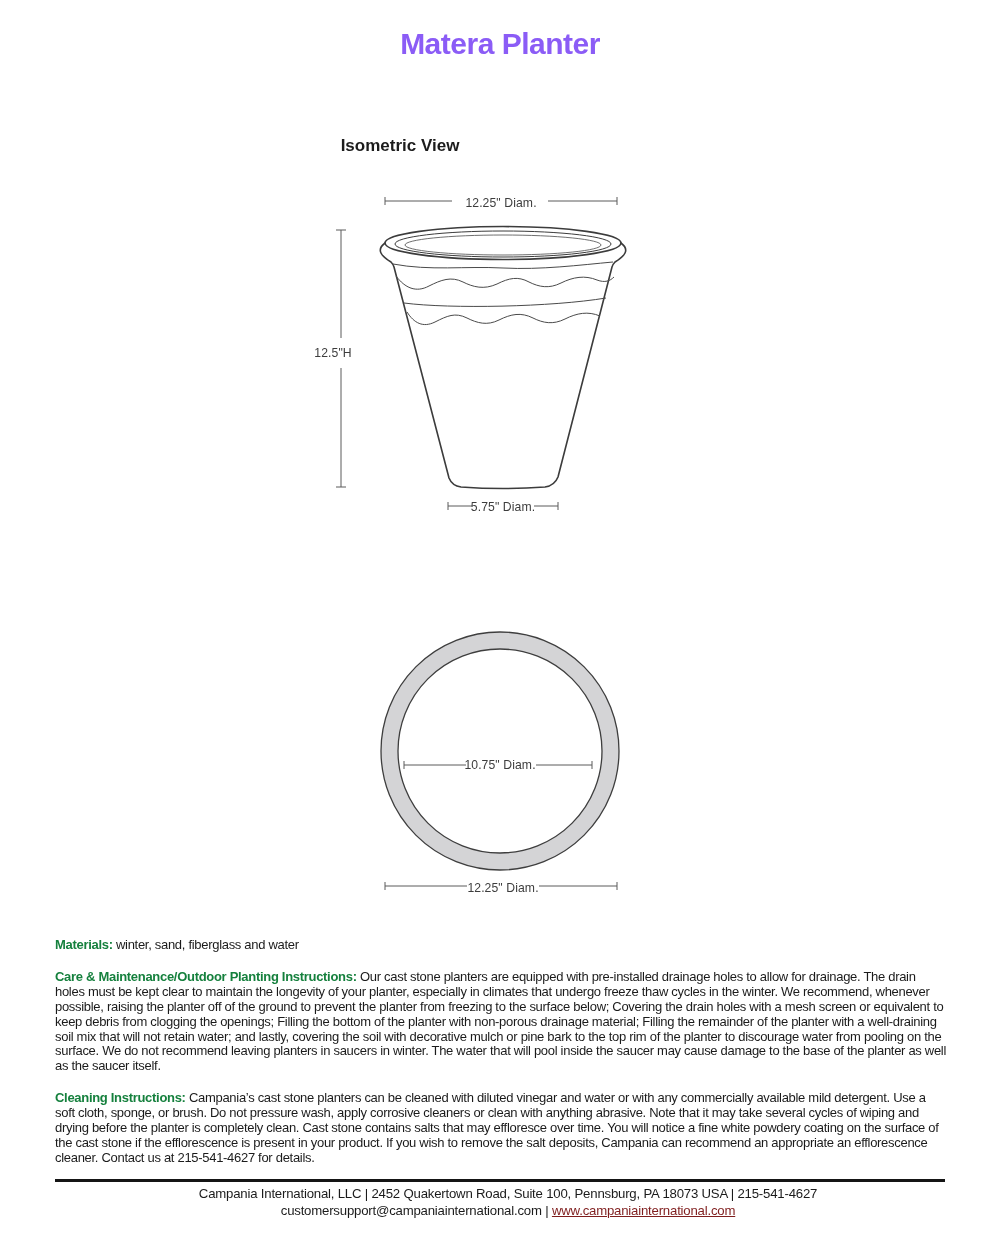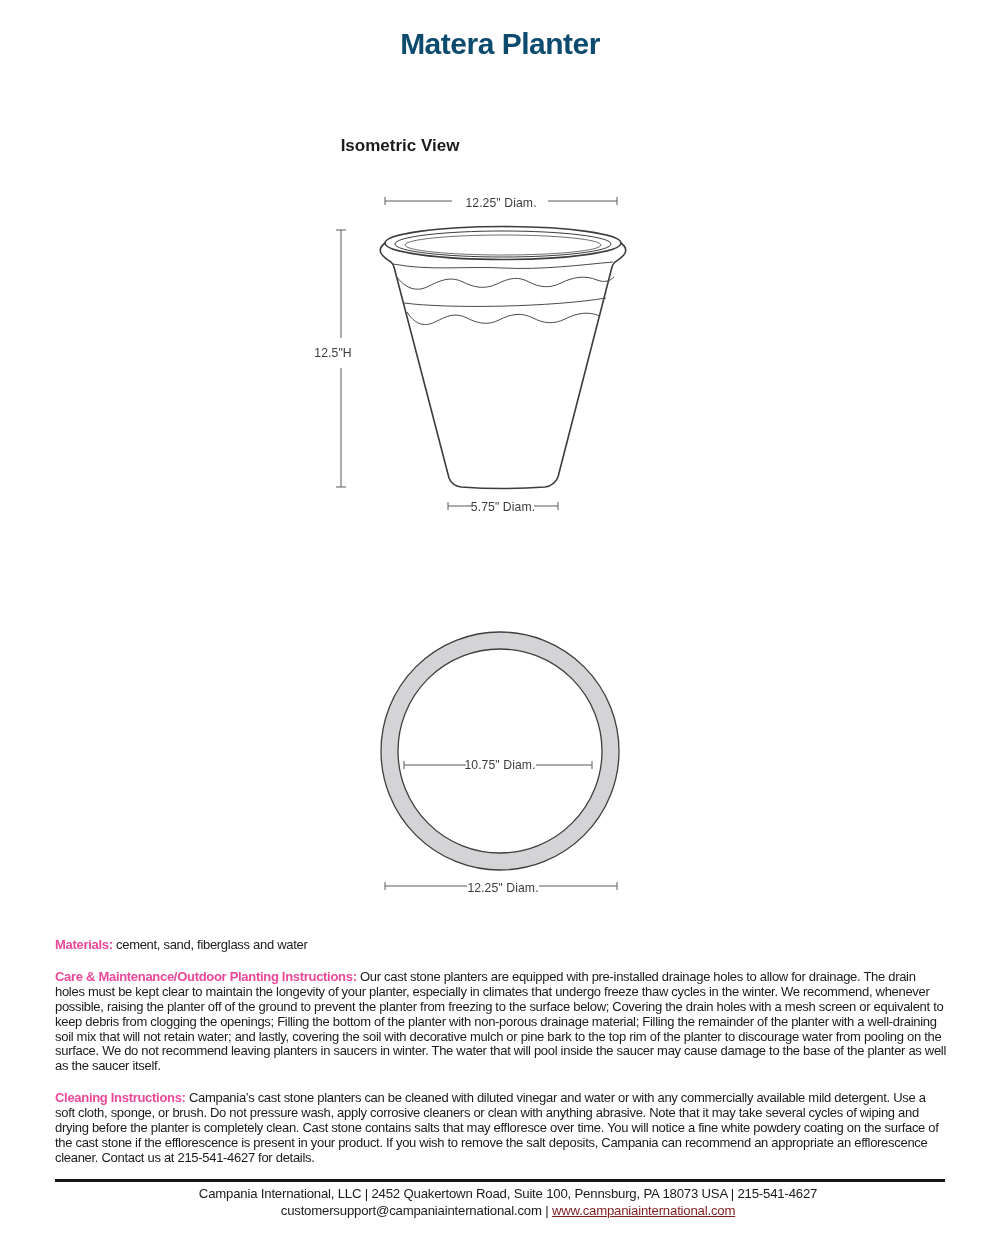--- a/index.html
+++ b/index.html
@@ -12,21 +12,21 @@
     background: #ffffff;
     overflow: hidden;
   }
   .page-title {
     position: absolute;
     top: 27px; left: 0; width: 1000px;
     text-align: center;
     font-size: 30px;
     font-weight: 700;
     letter-spacing: -0.5px;
-    color: #0c4a6e;
+    color: #8b5cf6;
   }
   .section-heading {
     position: absolute;
     left: 0; width: 800px;
     text-align: center;
     font-size: 17px;
     font-weight: 700;
     color: #1c1c1c;
   }
   #iso-heading { top: 136px; }
@@ -50,21 +50,21 @@
   .text-block {
     position: absolute;
     left: 55px; top: 938px;
     width: 893px;
     font-size: 13px;
     line-height: 14.9px;
     letter-spacing: -0.3px;
     color: #1b1b1b;
   }
   .text-block p { margin: 0 0 17px 0; }
-  .text-block b { font-weight: 700; color: #ec4899; }
+  .text-block b { font-weight: 700; color: #15803d; }
   .footer-rule {
     position: absolute;
     left: 55px; top: 1179px;
     width: 890px; height: 3px;
     background: #151515;
   }
   .footer-text {
     position: absolute;
     left: 8px; top: 1185px;
     width: 1000px;
@@ -164,21 +164,21 @@
       <line x1="55" y1="286" x2="137" y2="286"></line>
       <line x1="209" y1="286" x2="287" y2="286"></line>
       <line x1="287" y1="282" x2="287" y2="290"></line>
     </g>
   </svg>
 
   <span class="dim-label" id="dim-tv-inner">10.75" Diam.</span>
   <span class="dim-label" id="dim-tv-outer">12.25" Diam.</span>
 
   <div class="text-block">
-    <p><b>Materials:</b> <span>cement, sand, fiberglass and water</span></p>
+    <p><b>Materials:</b> <span>winter, sand, fiberglass and water</span></p>
     <p><b>Care &amp; Maintenance/Outdoor Planting Instructions:</b> <span>Our cast stone planters are equipped with pre-installed drainage holes to allow for drainage. The drain holes must be kept clear to maintain the longevity of your planter, especially in climates that undergo freeze thaw cycles in the winter.  We recommend, whenever possible, raising the planter off of the ground to prevent the planter from freezing to the surface below; Covering the drain holes with a mesh screen or equivalent to keep debris from clogging the openings; Filling the bottom of the planter with non-porous drainage material; Filling the remainder of the planter with a well-draining soil mix that will not retain water; and lastly, covering the soil with decorative mulch or pine bark to the top rim of the planter to discourage water from pooling on the surface. We do not recommend leaving planters in saucers in winter. The water that will pool inside the saucer may cause damage to the base of the planter as well as the saucer itself.</span></p>
     <p><b>Cleaning Instructions:</b> <span>Campania’s cast stone planters can be cleaned with diluted vinegar and water or with any commercially available mild detergent. Use a soft cloth, sponge, or brush. Do not pressure wash, apply corrosive cleaners or clean with anything abrasive. Note that it may take several cycles of wiping and drying before the planter is completely clean. Cast stone contains salts that may effloresce over time. You will notice a fine white powdery coating on the surface of the cast stone if the efflorescence is present in your product. If you wish to remove the salt deposits, Campania can recommend an appropriate an efflorescence cleaner. Contact us at 215-541-4627 for details.</span></p>
   </div>
 
   <div class="footer-rule"></div>
   <div class="footer-text">
     <div>Campania International, LLC | 2452 Quakertown Road, Suite 100, Pennsburg, PA 18073 USA | 215-541-4627</div>
     <div>
       <span>customersupport@campaniainternational.com</span>
       <span>|</span>

